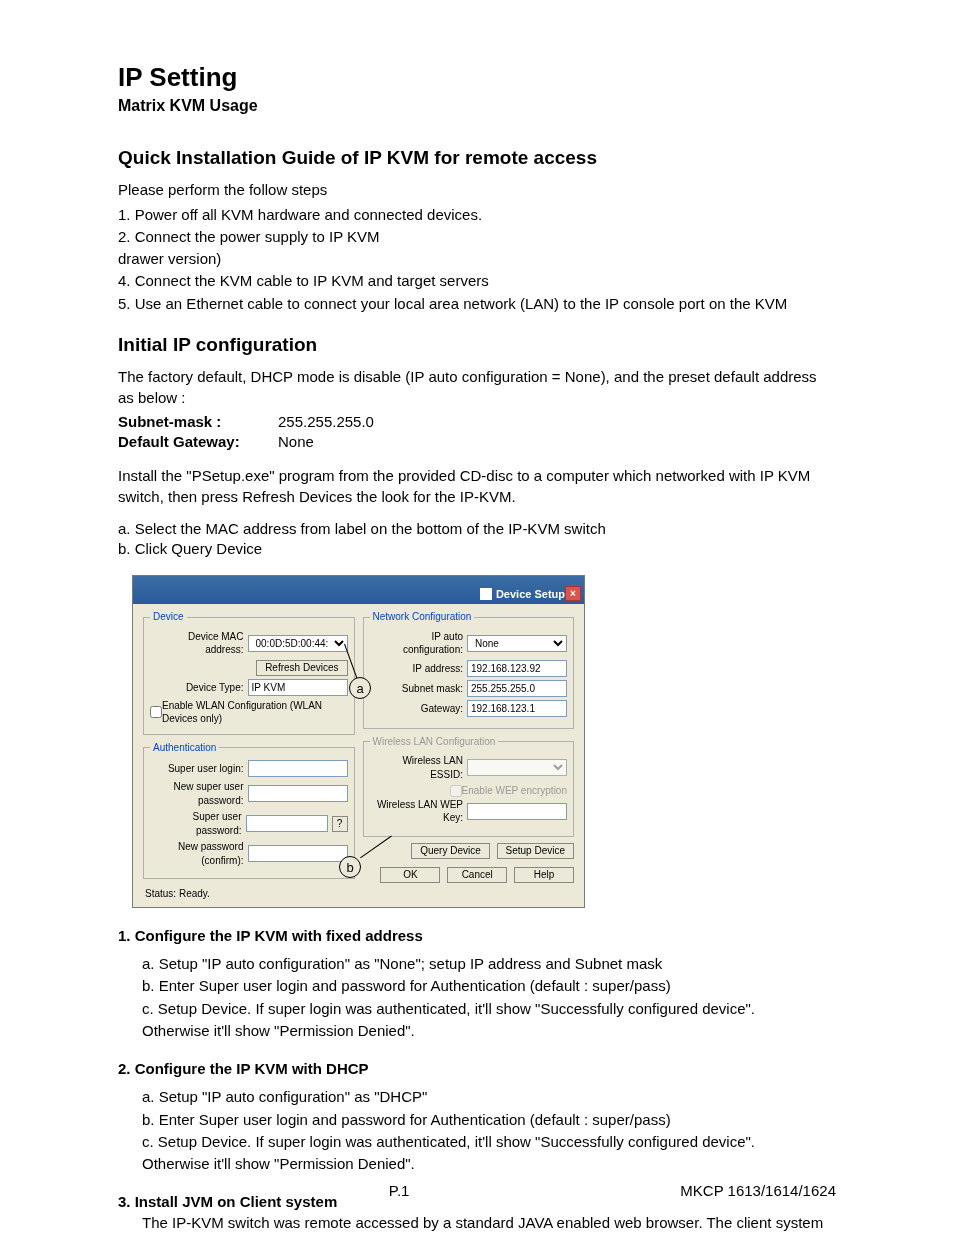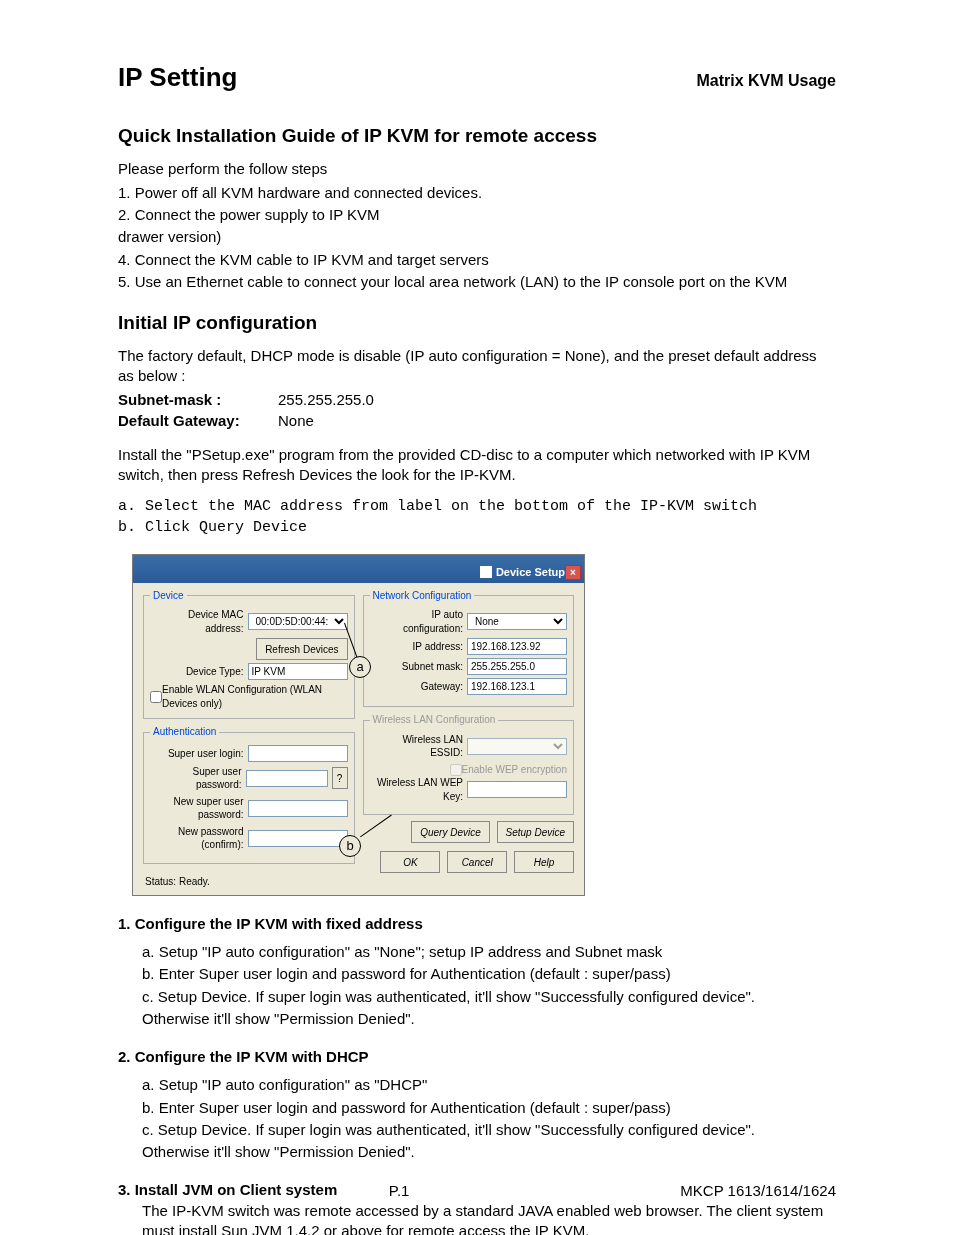--- a/index.html
+++ b/index.html
@@ -7,31 +7,31 @@
     font-family: Arial, Helvetica, sans-serif;
     color: #000;
     background: #fff;
     width: 954px;
     height: 1235px;
     position: relative;
     font-size: 15px;
     line-height: 1.35;
   }
   .page { padding: 60px 118px 0 118px; }
-  .hdr { display: flex; justify-content: space-between; align-items: baseline; margin-bottom: 28px; }
+  .hdr { display: flex; justify-content: space-between; align-items: baseline; margin-bottom: 28px; flex-direction: column; }
   .h1 { font-size: 26px; font-weight: bold; }
   .hright { font-size: 16px; font-weight: bold; }
   .h2 { font-size: 19px; font-weight: bold; margin-bottom: 10px; }
   .para { margin-bottom: 4px; }
   .ol li { margin-left: 0; list-style: none; padding-left: 18px; text-indent: -18px; margin-bottom: 2px; }
   .ol { margin-bottom: 18px; }
   .iptable { margin-bottom: 14px; }
   .iptable div { display: flex; }
   .iptable .lab { font-weight: bold; width: 160px; }
-  .sublist { margin-bottom: 4px; font-family: Liberation Mono, monospace; }
+  .sublist { margin-bottom: 4px; }
   .sublist li { list-style: none; padding-left: 18px; text-indent: -18px; }
 
   
   .dlg-wrap { margin: 16px 0 18px 14px; }
   .dlg {
     width: 453px; border: 1px solid #7a7a7a; font-size: 10px; font-family: Tahoma, Arial, sans-serif;
     box-shadow: 0 0 0 0; background: #ece9d8;
   }
   .titlebar {
     background: linear-gradient(#3a6ea5, #2a5a9a);
@@ -42,26 +42,26 @@
   .closebtn { width: 16px; height: 15px; background: #d9534f; border: 1px solid #a33; display:flex; align-items:center; justify-content:center; color:#fff; font-size:10px; font-weight:bold; }
   .dlgbody { padding: 6px 10px 6px 10px; position: relative; }
   .cols { display: flex; gap: 8px; }
   .col { flex: 1; }
   fieldset { border: 1px solid #b0b0b0; padding: 6px 6px 8px 6px; margin-bottom: 6px; }
   legend { font-size: 10px; padding: 0 3px; color: #0046d5; }
   .row { display: flex; align-items: center; justify-content: flex-end; margin-bottom: 3px; gap: 4px; }
   .row label { text-align: right; flex: 1; font-size: 10px; color:#000; }
   .row input[type=text], .row select { height: 17px; border: 1px solid #7f9db9; font-size: 10px; padding: 0 3px; background:#fff; }
   .w-med { width: 100px; }
-  .btn-sm { font-size: 10px; height: 22px; border: 1px solid #888; background: #ece9d8; padding: 0 8px; }
+  .btn-sm { font-size: 10px; height: 16px; border: 1px solid #888; background: #ece9d8; padding: 0 8px; }
   .cbrow { display:flex; align-items:center; gap:0; margin-top:1px; font-size:10px; }
   .cbrow input { width:12px; height:12px; }
   .disabled-lbl { color: #999; }
   .btnrow { text-align: right; margin-top: 4px; }
-  .btnrow .btn-sm { margin-left: 4px; min-width: 60px; font-style: italic; }
+  .btnrow .btn-sm { margin-left: 4px; min-width: 60px; }
   .status { font-size: 10px; padding: 2px 0 0 2px; }
   .icon-sys { width:12px; height:12px; background:#fff; display:inline-block; }
 
   .callout {
     position: absolute; width: 22px; height: 22px; border: 1px solid #000; border-radius: 50%;
     background: #ece9d8; display: flex; align-items: center; justify-content: center;
     font-size: 13px; font-family: Arial;
   }
   .line { position: absolute; background: #000; }
   .sec3 .sub { margin-left: 24px; }
@@ -138,27 +138,27 @@
                 <span>Enable WLAN Configuration (WLAN Devices only)</span>
               </div>
             </fieldset>
             <fieldset>
               <legend>Authentication</legend>
               <div class="row">
                   <label>Super user login:</label>
                   <input type="text" class="w-med" style="">
                 </div>
               <div class="row">
+                  <label>New super user password:</label>
+                  <input type="text" class="w-med" style="">
+                </div>
+              <div class="row">
                   <label>Super user password:</label>
                   <input type="text" style="width: 82px;">
                   <button class="btn-sm" style="min-width:16px;padding:0 3px">?</button>
-                </div>
-              <div class="row">
-                  <label>New super user password:</label>
-                  <input type="text" class="w-med" style="">
                 </div>
               <div class="row">
                   <label>New password (confirm):</label>
                   <input type="text" class="w-med" style="">
                 </div>
             </fieldset>
           </div>
           <div class="col">
             <fieldset>
               <legend>Network Configuration</legend>

